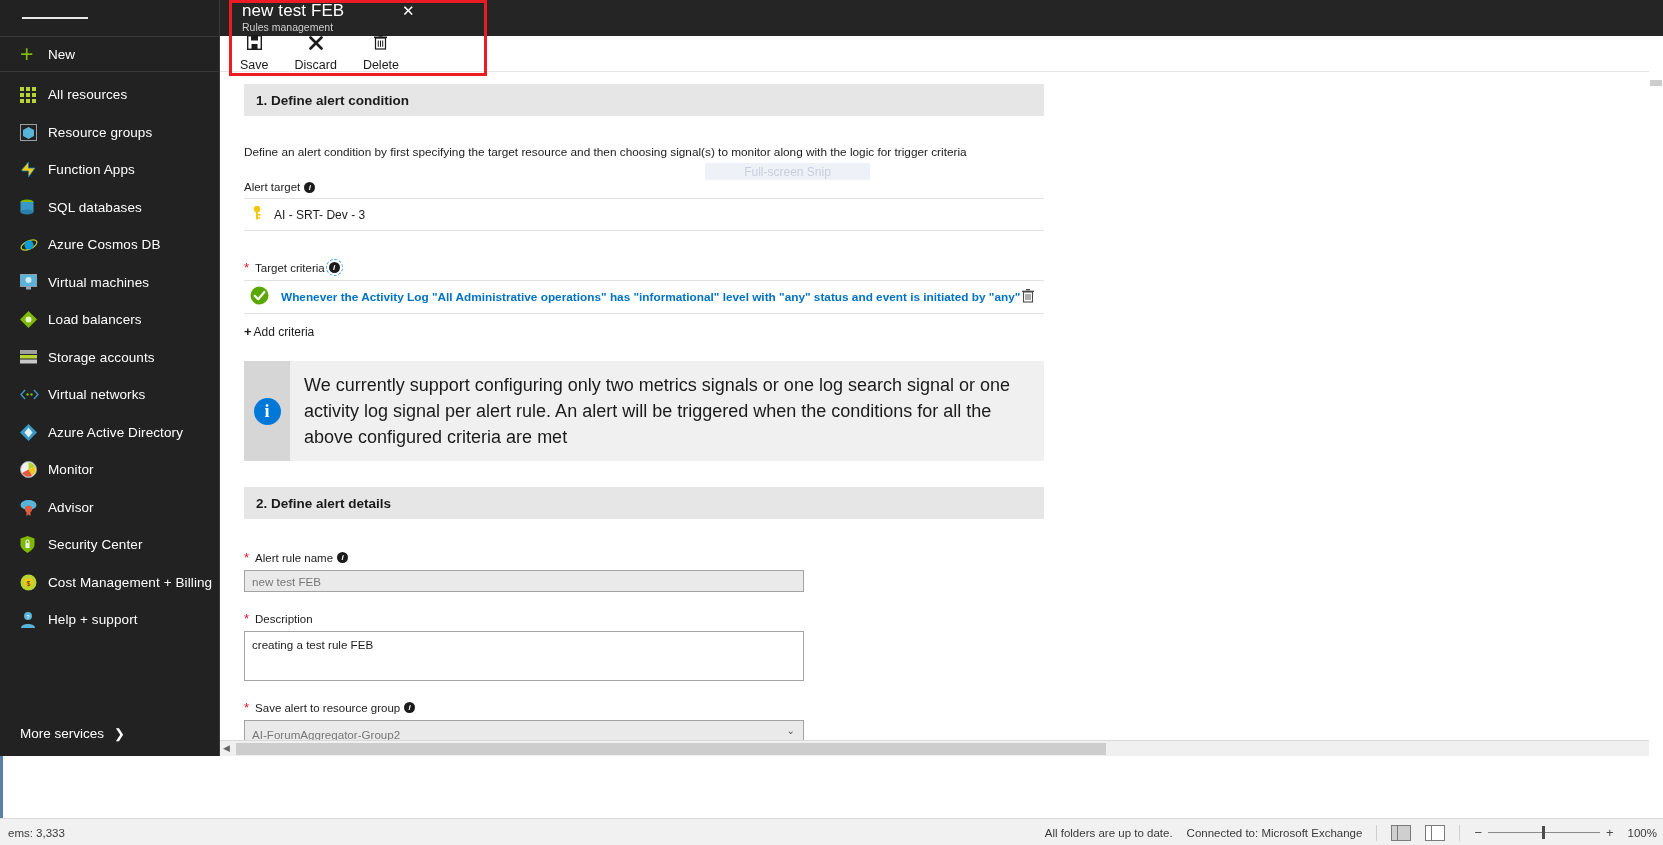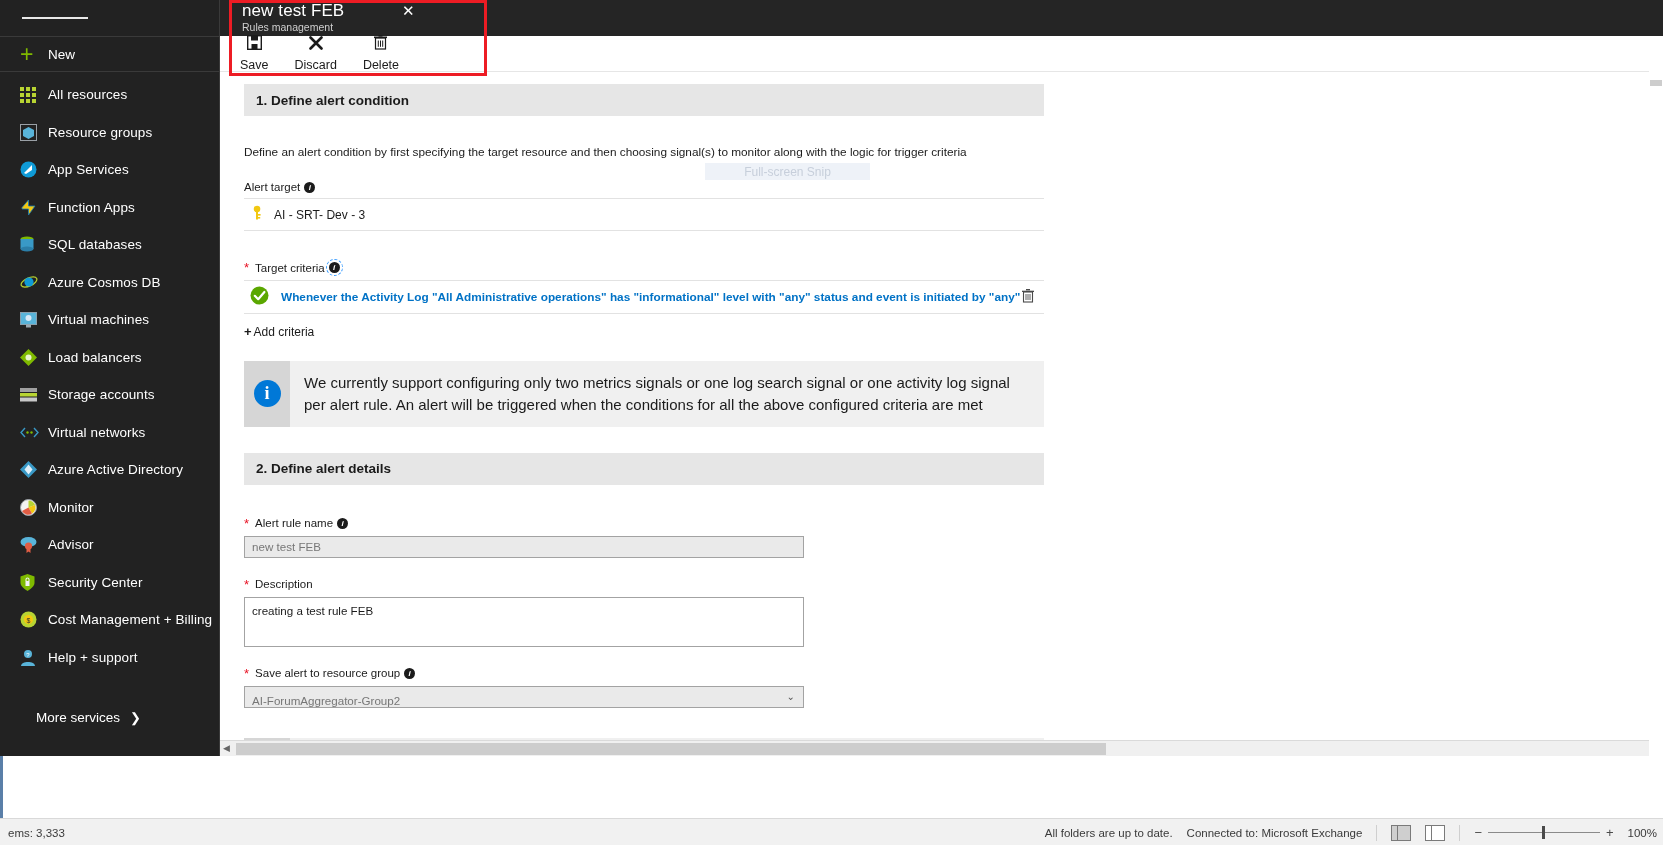--- a/index.html
+++ b/index.html
@@ -24,21 +24,21 @@
   .hamburger { height:36px; display:flex; align-items:center; padding-left:22px; cursor:pointer; }
   .hamburger span { display:block; width:22px; height:2px; background:#e8e8e8; margin:2.5px 0; }
   .nav-new { height:36px; display:flex; align-items:center; padding-left:20px; border-bottom:1px solid #3a3a3a; border-top:1px solid #3a3a3a; cursor:pointer; }
   .nav-new .plus { color:#7fba00; font-size:23px; line-height:1; width:28px; font-weight:300; }
   .nav-new .lbl { color:#ffffff; font-size:13.5px; }
   .nav-list { padding-top:4px; }
   .nav-item { height:37.5px; display:flex; align-items:center; padding-left:20px; cursor:pointer; }
   .nav-item .ico { width:28px; height:20px; display:flex; align-items:center; }
   .nav-item .lbl { color:#ffffff; font-size:13.5px; letter-spacing:.1px; }
   .more-services { position:absolute; left:0; bottom:0; width:220px; height:46px;
-     display:flex; padding-left:36px; cursor:pointer; }
+     display:flex; align-items:center; padding-left:20px; cursor:pointer; }
   .more-services .lbl { color:#ffffff; font-size:13.5px; }
   .more-services .chev { color:#ffffff; font-size:13px; margin-left:10px; }
 
   
   .blade { position:absolute; left:220px; top:0; right:0; bottom:62px; background:#7dd3fc; }
   .blade-header { position:relative; height:36px; background:#252525; }
   .blade-title { position:absolute; left:22px; top:1px; color:#ffffff; font-size:17px; font-weight:400; letter-spacing:.1px; }
   .blade-subtitle { position:absolute; left:22px; top:21px; color:#cfcfcf; font-size:10.5px; }
   .blade-close { position:absolute; left:182px; top:2px; color:#ffffff; font-size:15px; cursor:pointer; }
 
@@ -67,21 +67,21 @@
   .criteria-text { color:#0072c6; font-size:11.8px; font-weight:bold; cursor:pointer; }
   .trash { position:absolute; right:10px; top:8px; cursor:pointer; }
 
   .addcriteria { margin-top:10px; font-size:12px; color:#1b1b1b; cursor:pointer; display:inline-flex; align-items:center; gap:2px; }
   .addcriteria .pl { font-weight:bold; font-size:13px; }
 
   .infobox { display:flex; margin-top:21px; background:#f0f0f0; min-height:52px; }
   .infobox .iwrap { width:46px; background:#d6d6d6; display:flex; align-items:center; justify-content:center; }
   .icircle { width:27px; height:27px; border-radius:50%; background:#0078d7; color:#fff; font-size:18px;
       font-weight:bold; display:flex; align-items:center; justify-content:center; font-family:"Liberation Serif", serif; }
-  .infobox .itext { flex:1; padding:11px 14px; font-size:15px; color:#1b1b1b; line-height:1.45; }
+  .infobox .itext { flex:1; padding:11px 14px; font-size:18px; color:#1b1b1b; line-height:1.45; }
 
   .txtinput { width:560px; height:22px; border:1px solid #a3a3a3; background:#eaeaea; color:#777777;
       font-size:11.6px; padding:0 7px; margin-top:6px; display:flex; align-items:center; }
   .txtarea { width:560px; height:50px; border:1px solid #a3a3a3; background:#ffffff; color:#1b1b1b;
       font-size:11.6px; padding:6px 7px; margin-top:6px; }
   .selectbox { position:relative; width:560px; height:22px; border:1px solid #a3a3a3; background:#eaeaea;
       color:#777777; font-size:11.6px; padding:0 7px; margin-top:6px; display:flex; align-items:flex-end; cursor:pointer; }
   .selectbox .chev { position:absolute; right:8px; top:4px; color:#555; font-size:10px; }
 
   
@@ -169,29 +169,20 @@
         <div class="nav-item">
           <div class="ico">
             <svg width="17" height="17">
                 <rect x="0.5" y="0.5" width="16" height="16" fill="none" stroke="#9aa0a6"></rect>
                 <polygon points="8.5,3 14,6 14,12 8.5,15 3,12 3,6" fill="#59b4d9"></polygon>
               </svg>
           </div>
           <div class="lbl">Resource groups</div>
         </div>
 
-        <div class="nav-item">
-          <div class="ico">
-            <svg width="17" height="17">
-                <circle cx="8.5" cy="8.5" r="8" fill="#0f9bd7"></circle>
-                <path d="M4 12 L12 4 L12 9 L6 13 Z" fill="#fff"></path>
-              </svg>
-          </div>
-          <div class="lbl">App Services</div>
-        </div>
 
         <div class="nav-item">
           <div class="ico">
             <svg width="17" height="17">
                 <polygon points="2,8.5 8.5,1 8.5,7 15,7 8.5,16 8.5,10 2,10" fill="#f2c811" stroke="#1b7fb8" stroke-width="0.8"></polygon>
               </svg>
           </div>
           <div class="lbl">Function Apps</div>
         </div>
 

